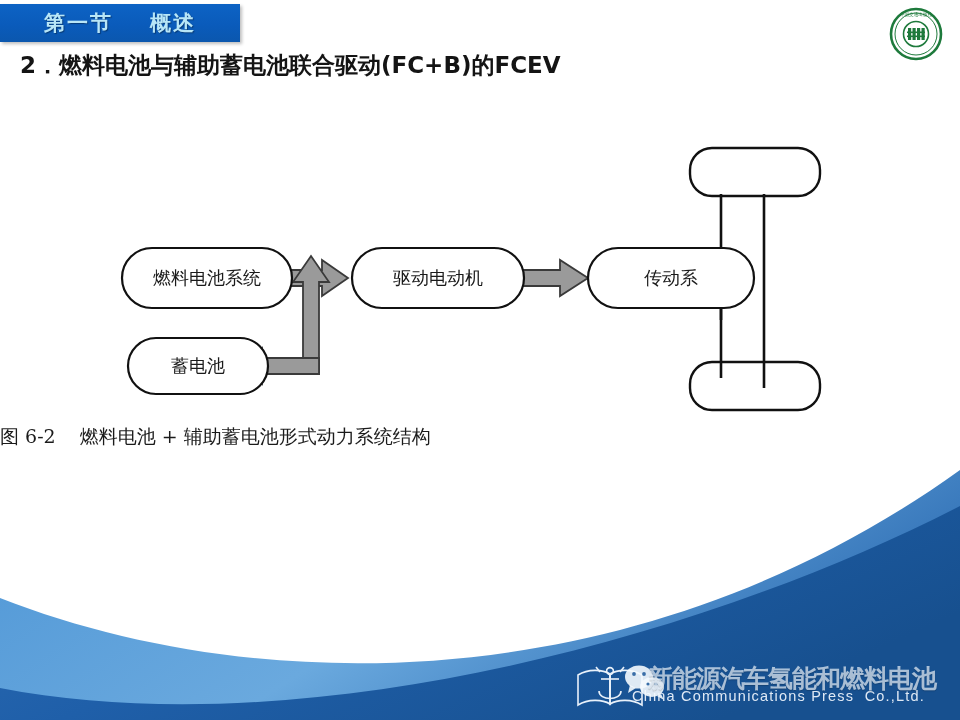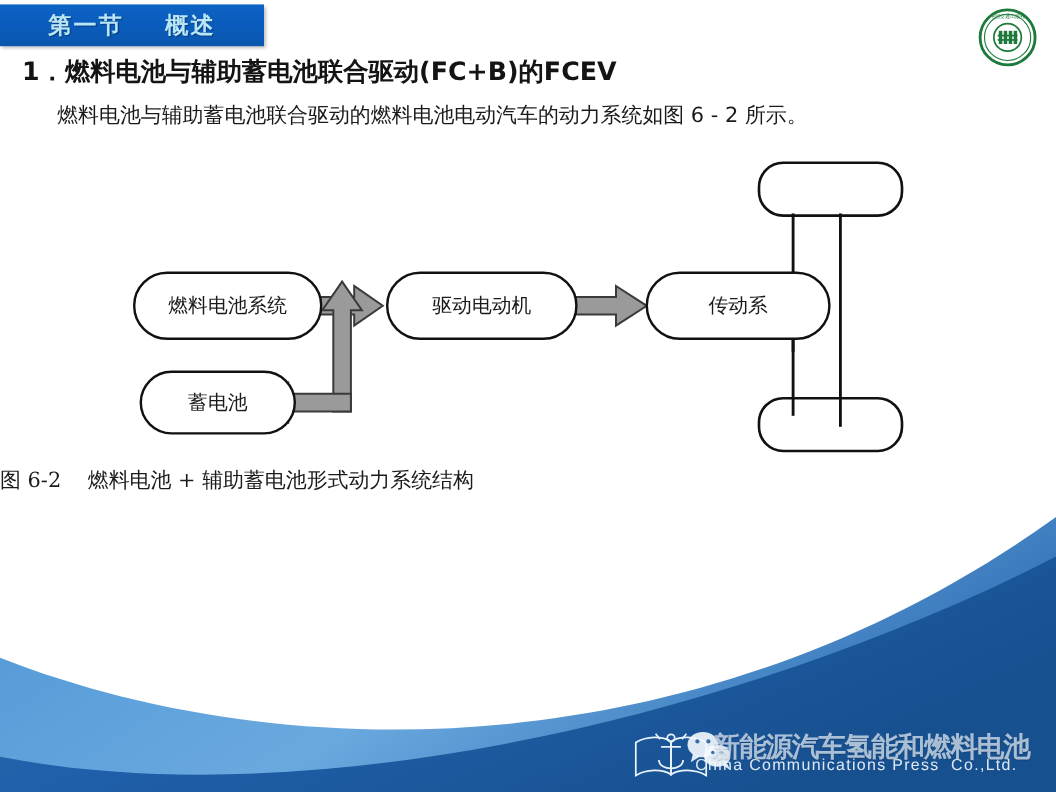--- a/index.html
+++ b/index.html
@@ -183,23 +183,22 @@
       <rect x="29" y="22" width="3.2" height="12"></rect>
       <rect x="33.5" y="22" width="3.2" height="12"></rect>
       <rect x="19" y="25.5" width="18" height="1.6"></rect>
       <rect x="19" y="29.5" width="18" height="1.6"></rect>
     </g>
     <g fill="#1e7a3c" font-size="4.6" font-family="'DejaVu Sans', sans-serif">
       <text x="28" y="10" text-anchor="middle">中国交通出版社</text>
     </g>
   </svg>
 
-  <div class="heading">1．燃料电池与辅助蓄电池联合驱动(FC+B)的FCEV</div>
-
-  <div class="paragraph">燃料电池与辅助蓄电池联合驱动的燃料电池电动汽车的动力系统如图 6 - 2  所示。</div>
+  <div class="heading">2．燃料电池与辅助蓄电池联合驱动(FC+B)的FCEV</div>
+
 
   <svg class="figure" viewBox="0 0 960 340" width="960" height="340">
 
     <defs>
       <marker id="none"></marker>
     </defs>
 
     <rect x="690" y="18" width="130" height="48" rx="22" ry="22" fill="#ffffff" stroke="#111111" stroke-width="2.4"></rect>
     <rect x="690" y="232" width="130" height="48" rx="22" ry="22" fill="#ffffff" stroke="#111111" stroke-width="2.4"></rect>
 

